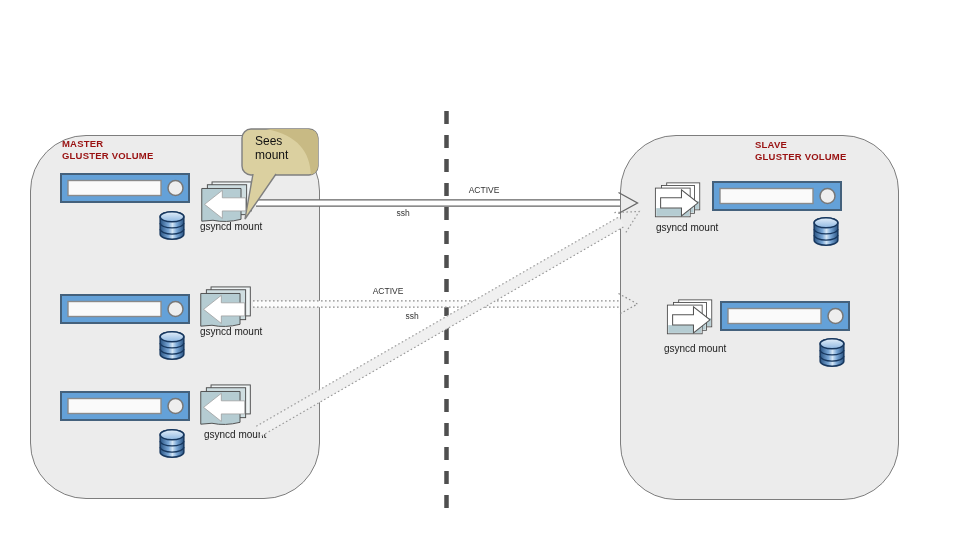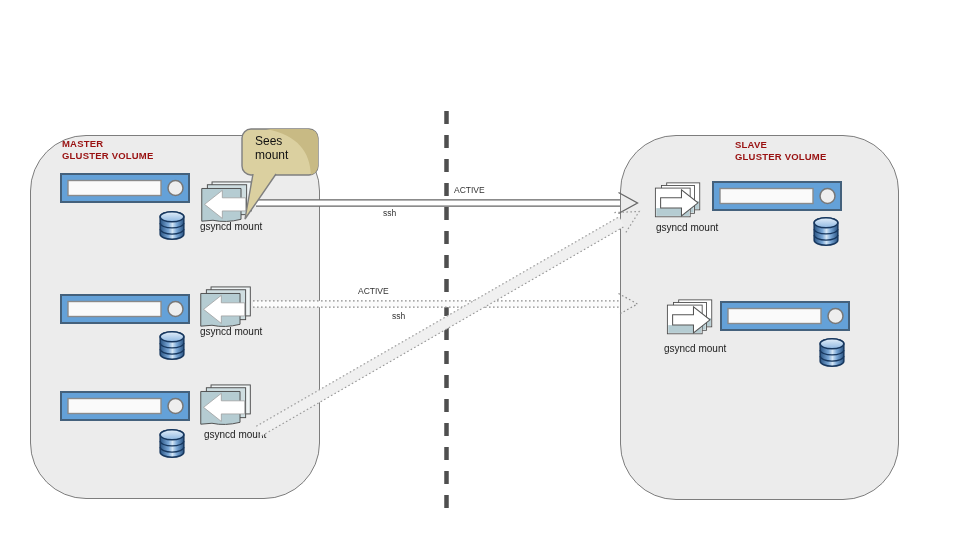--- a/index.html
+++ b/index.html
@@ -4,21 +4,21 @@
 <style>
   html,body{margin:0;padding:0;background:#fff;}
   .stage{position:relative;width:960px;height:540px;background:#ffffff;overflow:hidden;
          font-family:"Liberation Sans",sans-serif;}
   .slide-title{position:absolute;left:42px;top:34px;font-size:34px;font-weight:400;color:#111;
                white-space:nowrap;}
   .group-box{position:absolute;background:#ececec;border:1px solid #7d7d7d;border-radius:56px;}
   .volume-label{position:absolute;font-size:9.5px;font-weight:bold;color:#991111;
                 line-height:12px;white-space:nowrap;letter-spacing:.2px;}
   .small-label{position:absolute;font-size:10px;color:#1a1a1a;white-space:nowrap;}
-  .conn-label{position:absolute;font-size:8.5px;color:#333;text-align:left;white-space:nowrap;}
+  .conn-label{position:absolute;font-size:8.5px;color:#333;text-align:center;white-space:nowrap;}
   .callout-text{position:absolute;left:255px;top:135px;font-size:12px;color:#111;line-height:13.5px;}
   svg.icon{position:absolute;display:block;}
   #overlay{position:absolute;left:0;top:0;width:960px;height:540px;pointer-events:none;}
   #callout-svg{position:absolute;left:240px;top:128px;}
 </style>
 </head>
 <body>
 
 <div class="stage">
 
@@ -99,21 +99,21 @@
   </svg>
   <svg class="icon" style="left:198px;top:384px;" width="56" height="43" viewBox="0 0 58 46">
     <rect x="13" y="1" width="42" height="31" fill="#eef3f4" stroke="#4a4a4a"></rect>
     <rect x="8" y="4" width="42" height="32" fill="#cfdee1" stroke="#4a4a4a"></rect>
     <path d="M2,8 h42 v33 q-16,4 -30,1 l-12,1 z" fill="#b5ccd2" stroke="#4a4a4a"></path>
     <polygon points="5,25 24,10 24,18 49,18 49,32 24,32 24,40" fill="#ffffff" stroke="#9a9a9a" stroke-width="0.8"></polygon>
   </svg>
   <div class="small-label" style="left:204px;top:429px;">gsyncd mount</div>
 
   <div class="group-box" style="left:620px;top:135px;width:277px;height:363px;"></div>
-  <div class="volume-label" style="left:735px;top:139px;">
+  <div class="volume-label" style="left:755px;top:139px;">
     <div>SLAVE</div>
     <div>GLUSTER VOLUME</div>
   </div>
 
   <svg class="icon" style="left:652px;top:182px;" width="52" height="40" viewBox="0 0 58 46">
     <g>
       <rect x="16" y="1" width="38" height="31" fill="#ffffff" stroke="#4a4a4a"></rect>
       <rect x="17" y="22" width="36" height="9" fill="#b5ccd2"></rect>
       <rect x="10" y="4" width="38" height="32" fill="#ffffff" stroke="#4a4a4a"></rect>
       <rect x="11" y="26" width="36" height="9" fill="#b5ccd2"></rect>

